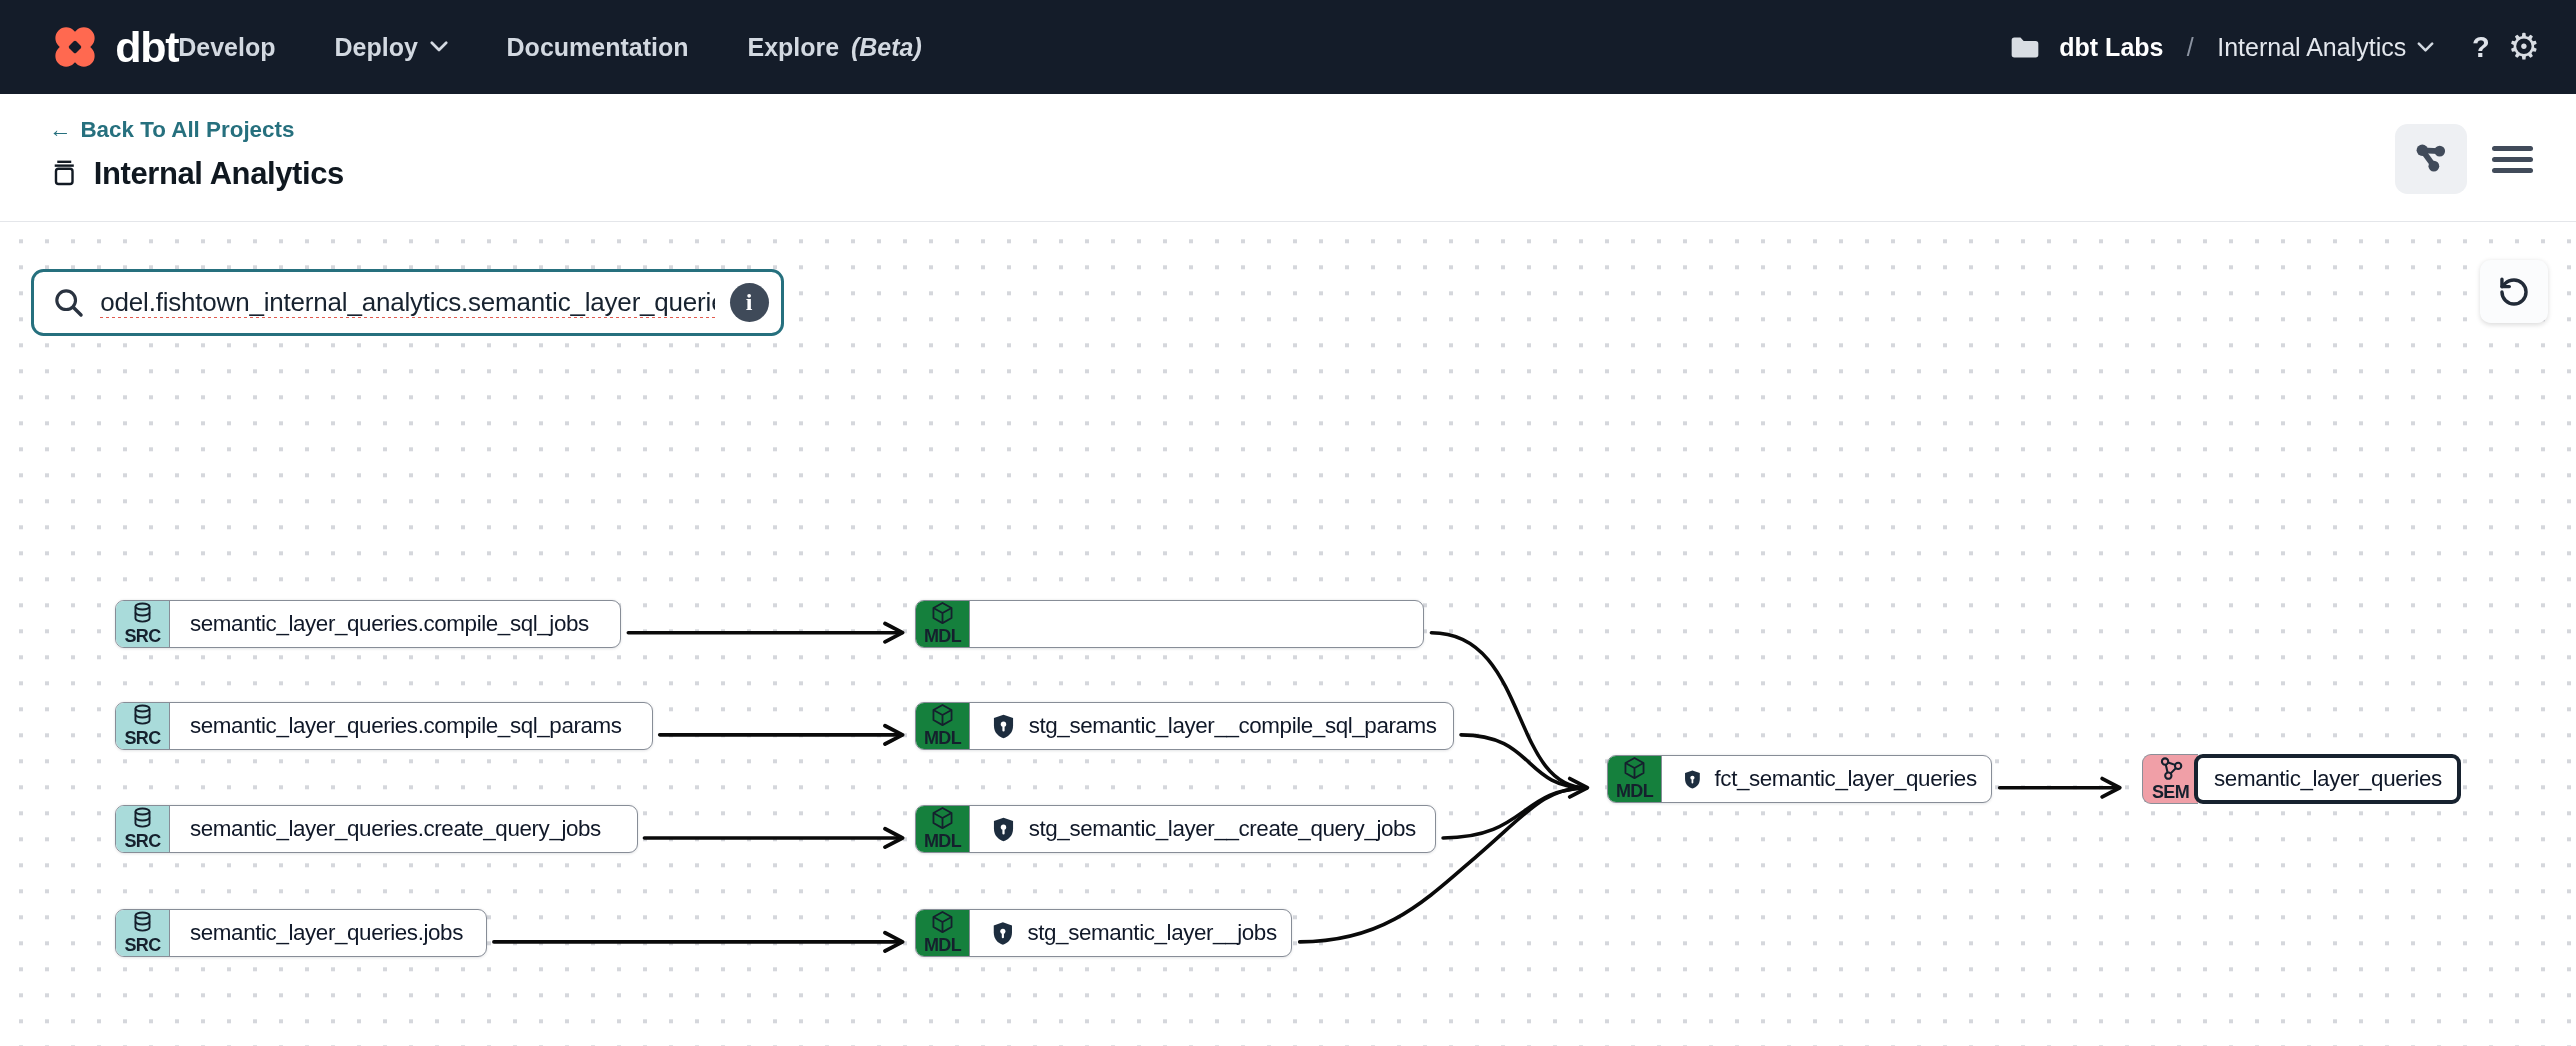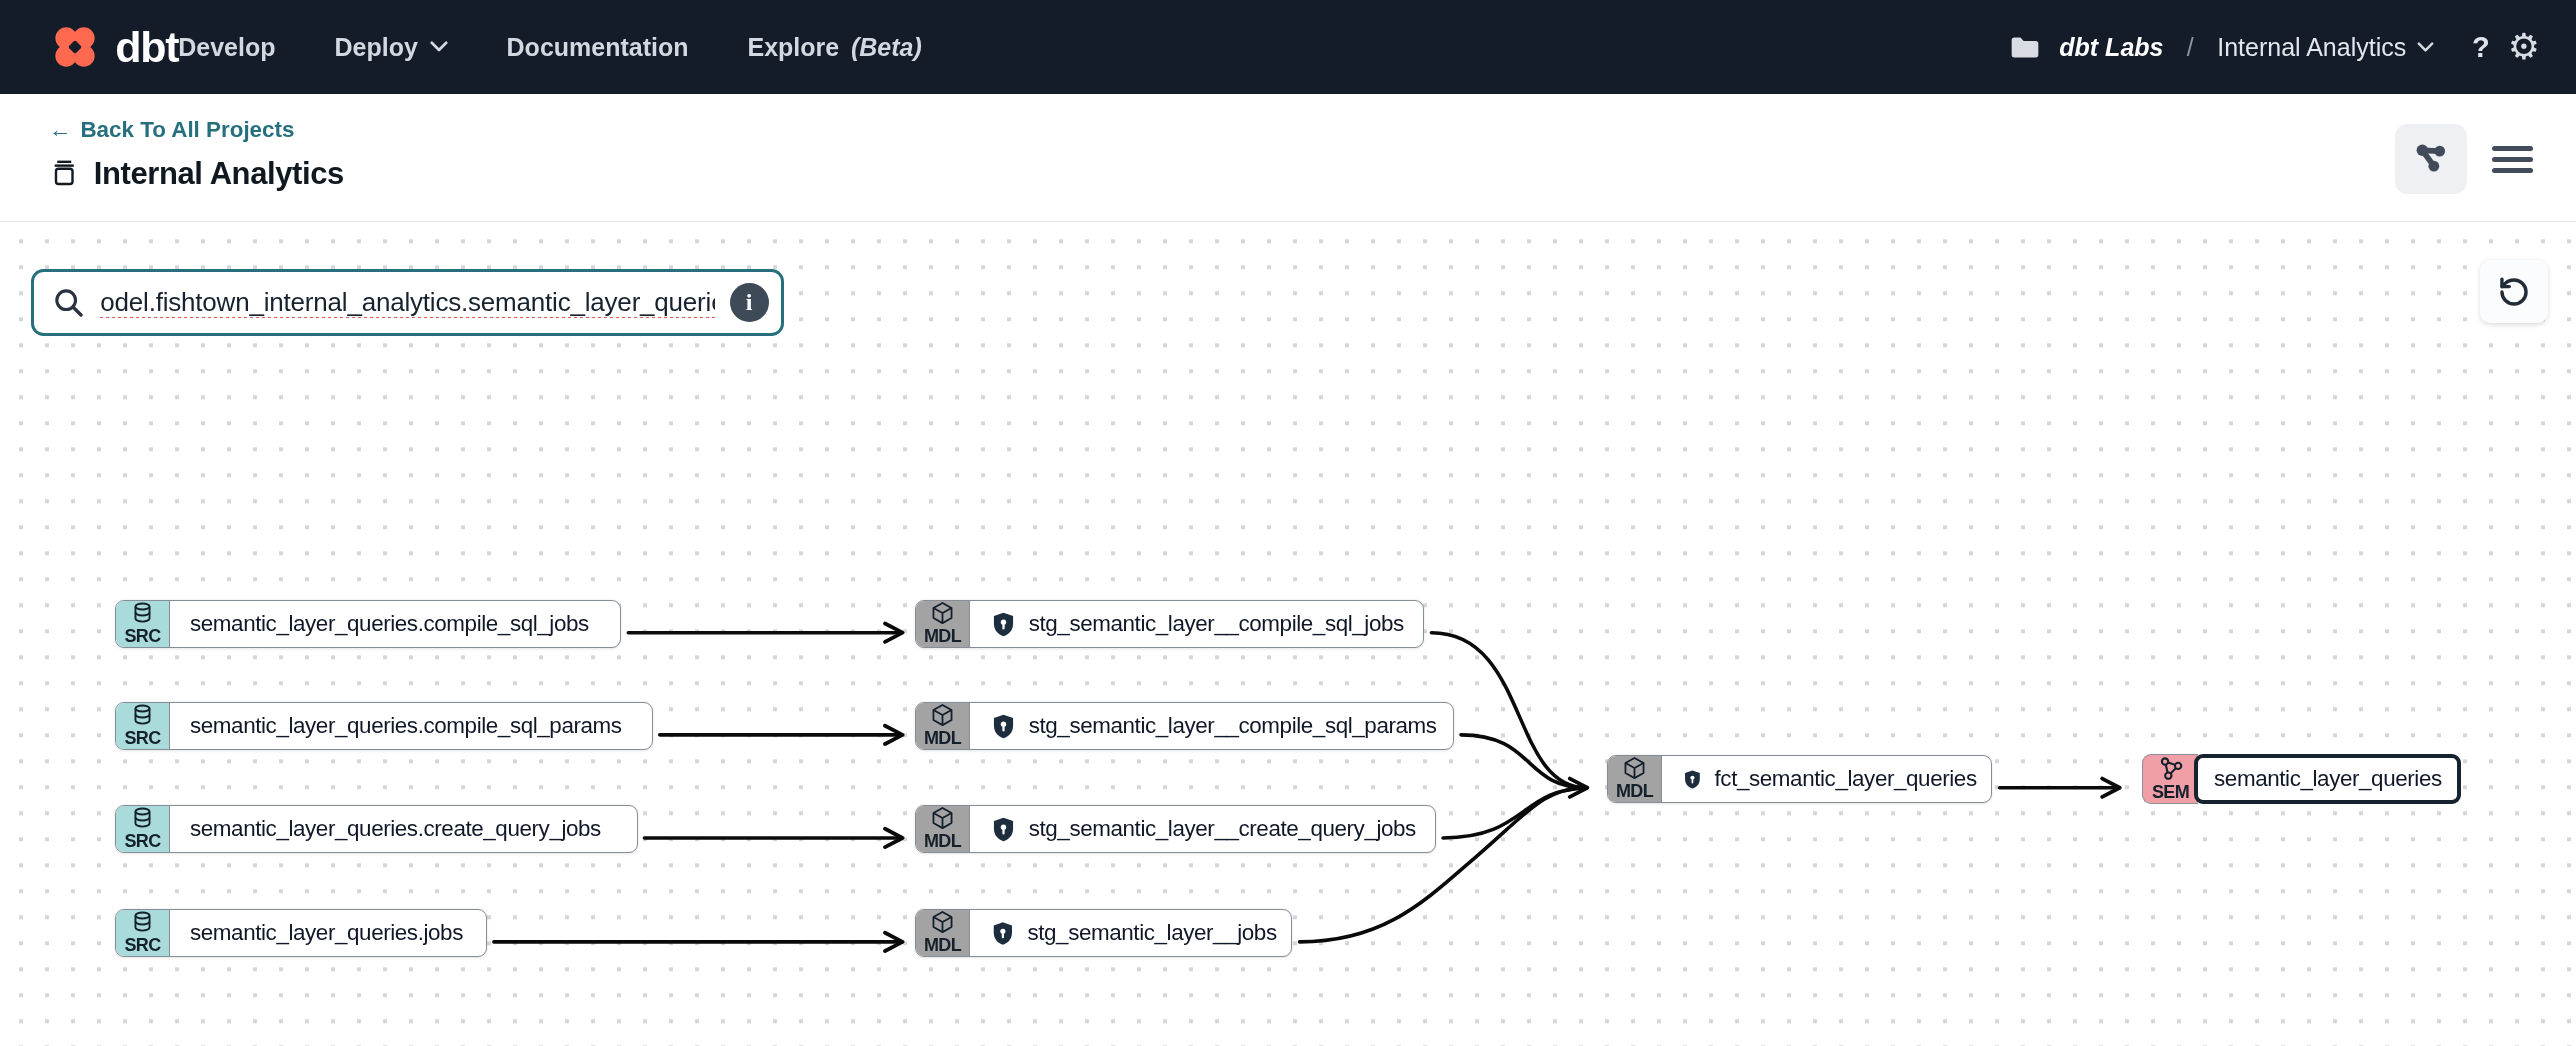--- a/index.html
+++ b/index.html
@@ -10,21 +10,21 @@
   .navbar { height:94px; background:#141c29; display:flex; align-items:center;
             padding:0 36px 0 49px; }
   .logo { display:flex; align-items:center; gap:14.3px; }
   .logo-text { color:#fff; font-size:43px; font-weight:700; letter-spacing:-1.3px; }
   .nav-items { display:flex; gap:59px; align-items:center; }
   .nav-item { color:#d3d9e1; font-size:25px; font-weight:700; display:flex;
               align-items:center; gap:11.7px; cursor:pointer; white-space:nowrap; }
   .beta { font-style:italic;text-align:center; }
   .nav-right { margin-left:auto; display:flex; align-items:center; gap:18px;
                color:#dfe3ea; font-size:25px; }
-  .acct { font-weight:700; color:#fff;font-style:italic; }
+  .acct { font-weight:700; color:#fff; }
   .crumb-sep { color:#8b93a1; margin:0 5.4px; }
   .proj { color:#e3e7ed; display:flex; align-items:center; gap:10.8px; cursor:pointer; }
   .help { font-weight:700; font-size:29px; margin-left:20px; cursor:pointer; }
   .gear { font-family:"DejaVu Sans", sans-serif; font-size:36px; line-height:1;
           color:#d9dde3; cursor:pointer; }
 
   
   .subheader { height:128px; background:#fff; border-bottom:0.9px solid #e4e6ea;
                position:relative; padding:23px 0 0 49px; }
   .back { color:#26707e; font-size:22.4px; font-weight:600; display:inline-flex;
@@ -63,21 +63,21 @@
               z-index:3; }
 
   
   .node { position:absolute; height:48px; background:#fff; border:1.8px solid #878d97;
           border-radius:9px; display:flex; overflow:hidden; z-index:2;
           box-shadow:0 0.9px 2.7px rgba(16,24,40,.12); cursor:pointer; }
   .badge { width:54px; flex:0 0 54px; display:flex; flex-direction:column;
            align-items:center; justify-content:center; gap:0.9px;
            border-right:1.8px solid #878d97; }
   .badge.src { background:#a9dbda; }
-  .badge.mdl { background:#a3a3a3; }
+  .badge.mdl { background:#15803d; }
   .btxt { font-size:18px; font-weight:700; color:#15202d; letter-spacing:-0.7px; }
   .nbody { flex:1; display:flex; align-items:center; padding:0 14.3px 0 20px; gap:11.7px;
            min-width:0; }
   .nlabel { font-size:22.4px; color:#101828; letter-spacing:-0.4px; white-space:nowrap; }
 
   .semwrap { position:absolute; display:flex; height:50px; z-index:2; cursor:pointer; }
   .badge.sem { background:#f09fa7; border:1.8px solid #8a8f98; border-right:none;
                border-radius:9px 0 0 9px; width:56px; flex:0 0 56px;
                display:flex; flex-direction:column; align-items:center;
                justify-content:center; gap:0.9px; }
@@ -259,28 +259,20 @@
   </div>
 
   <div class="node" style="left:915px; top:378px; width:509px;">
     <div class="badge mdl">
       <svg width="29" height="29" viewBox="0 0 24 24">
           <path d="M12 2 L21 7 V 17 L 12 22 L 3 17 V 7 Z" fill="none" stroke="#15202d" stroke-width="1.8" stroke-linejoin="round"></path>
           <path d="M3 7 L 12 12 L 21 7 M12 12 V 22" fill="none" stroke="#15202d" stroke-width="1.8" stroke-linejoin="round"></path>
         </svg>
       <span class="btxt">MDL</span>
     </div>
-    <div class="nbody">
-      <svg width="27" height="27" viewBox="0 0 24 24">
-          <path d="M12 1.5 L20.5 4.5 V 11 C 20.5 17.2 16.7 20.8 12 22.5 C 7.3 20.8 3.5 17.2 3.5 11 V 4.5 Z" fill="#1d2d3e"></path>
-          <circle cx="12" cy="10" r="2.4" fill="#fff"></circle>
-          <rect x="11" y="11.5" width="2" height="5" rx="1" fill="#fff"></rect>
-        </svg>
-      <span class="nlabel">stg_semantic_layer__compile_sql_jobs</span>
-    </div>
   </div>
 
   <div class="node" style="left:915px; top:480px; width:539px;">
     <div class="badge mdl">
       <svg width="29" height="29" viewBox="0 0 24 24">
           <path d="M12 2 L21 7 V 17 L 12 22 L 3 17 V 7 Z" fill="none" stroke="#15202d" stroke-width="1.8" stroke-linejoin="round"></path>
           <path d="M3 7 L 12 12 L 21 7 M12 12 V 22" fill="none" stroke="#15202d" stroke-width="1.8" stroke-linejoin="round"></path>
         </svg>
       <span class="btxt">MDL</span>
     </div>

